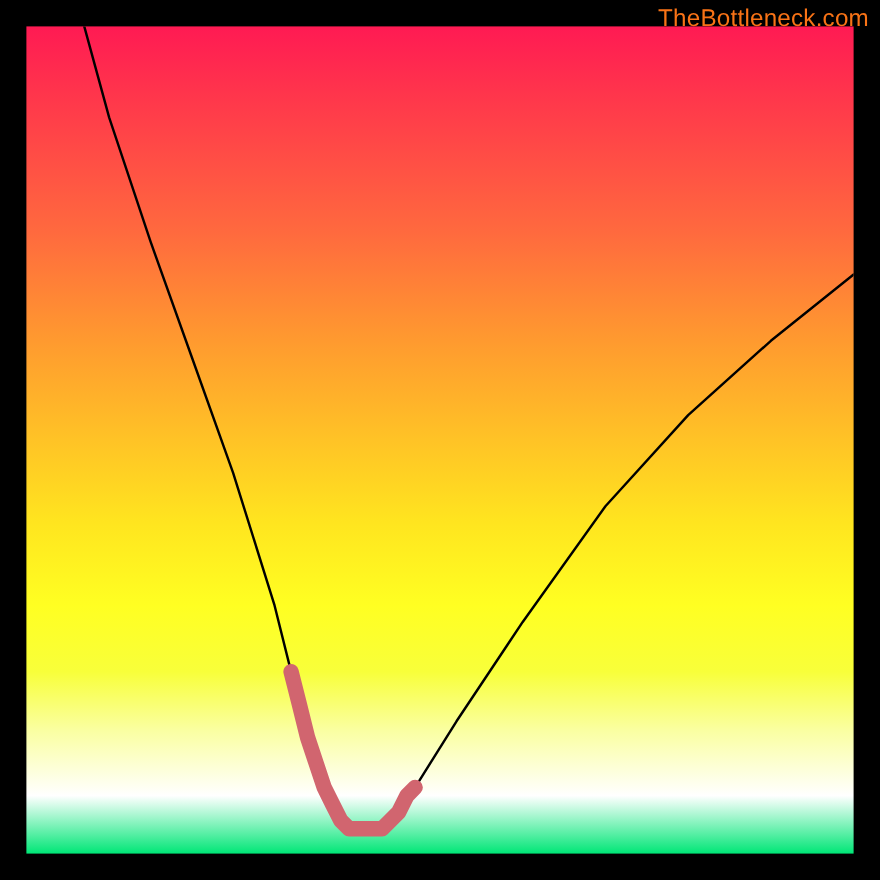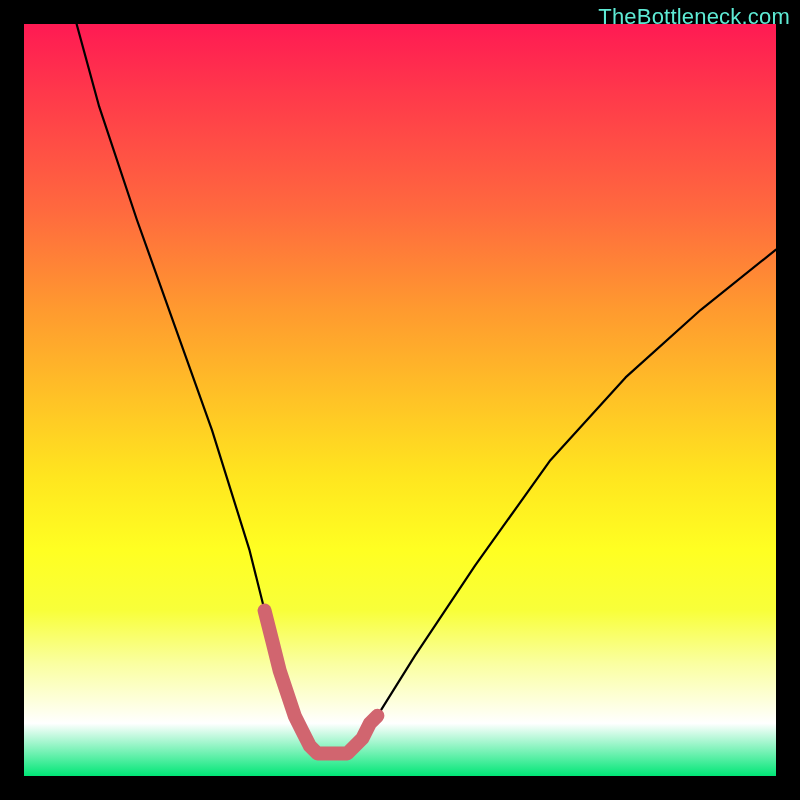--- a/index.html
+++ b/index.html
@@ -35,21 +35,21 @@
       #f8ff3a 78%,
       #faffa0 85%,
       #ffffff 93%,
       #00e676 100%
     );
   }
   .watermark {
     position: absolute;
     top: 4px;
     right: 10px;
-    color: #5eead4;
+    color: #f97316;
     font-size: 22px;
     letter-spacing: 0.2px;
     font-weight: 500;
     user-select: none;
   }
   svg.curve {
     position: absolute;
     inset: 0;
     width: 100%;
     height: 100%;

